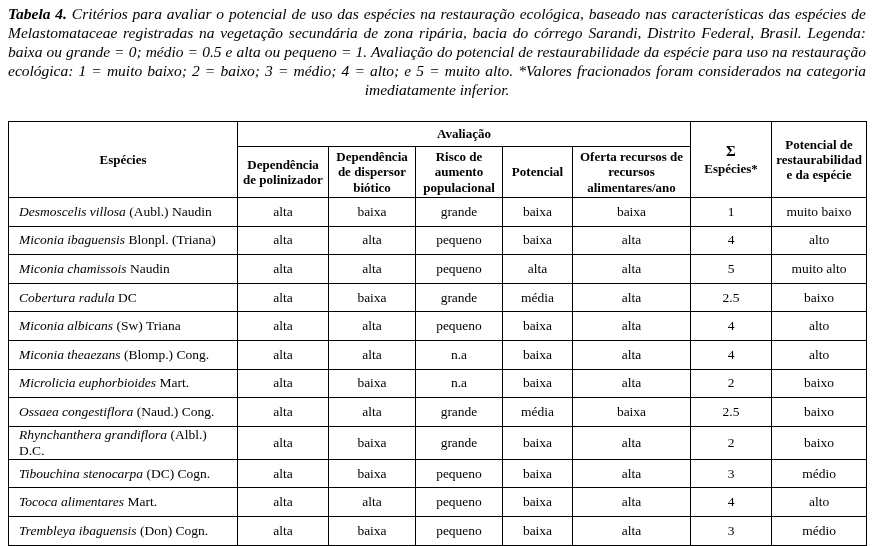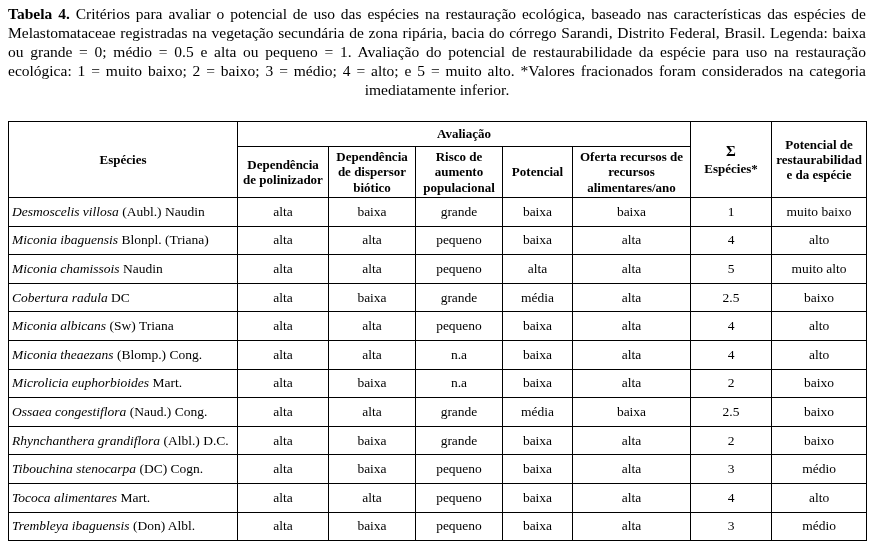--- a/index.html
+++ b/index.html
@@ -9,20 +9,21 @@
     color: #000000;
     font-family: "Liberation Serif", serif;
     overflow: hidden;
   }
   .caption {
     margin: 4px 8px 0 8px;
     font-size: 15.5px;
     line-height: 19px;
     text-align: justify;
     text-align-last: center;
+    font-style: italic;
   }
   .caption .cap-label { font-weight: bold; }
   table.criteria-table {
     border-collapse: collapse;
     table-layout: fixed;
     width: 858px;
     margin: 22px 0 0 8px;
   }
   table.criteria-table th,
   table.criteria-table td {
@@ -43,21 +44,21 @@
   .sigma { font-size: 15px; font-weight: bold; }
   tbody tr { height: 28.6px; }
   tbody td {
     font-size: 13.5px;
     text-align: center;
     vertical-align: middle;
     padding: 0 2px;
   }
   tbody td.species {
     text-align: left;
-    padding-left: 3px;
+    padding-left: 10px;
     margin-top: 14px;
   }
   .sci { font-style: italic; }
 </style>
 </head>
 <body>
 
 <p class="caption"><span class="cap-label">Tabela 4.</span><span> Critérios para avaliar o potencial de uso das espécies na restauração ecológica, baseado nas características das espécies de Melastomataceae registradas na vegetação secundária de zona ripária, bacia do córrego Sarandi, Distrito Federal, Brasil. Legenda: baixa ou grande = 0; médio = 0.5 e alta ou pequeno = 1. Avaliação do potencial de restaurabilidade da espécie para uso na restauração ecológica: 1 = muito baixo; 2 = baixo; 3 = médio; 4 = alto; e 5 = muito alto. *Valores fracionados foram considerados na categoria imediatamente inferior.</span></p>
 
 <table class="criteria-table">
@@ -191,21 +192,21 @@
         <td class="species"><span class="sci">Tococa alimentares</span><span> Mart.</span></td>
         <td>alta</td>
         <td>alta</td>
         <td>pequeno</td>
         <td>baixa</td>
         <td>alta</td>
         <td>4</td>
         <td>alto</td>
       </tr>
       <tr>
-        <td class="species"><span class="sci">Trembleya ibaguensis</span><span> (Don) Albl.</span></td>
+        <td class="species"><span class="sci">Trembleya ibaguensis</span><span> (Don) Cogn.</span></td>
         <td>alta</td>
         <td>baixa</td>
         <td>pequeno</td>
         <td>baixa</td>
         <td>alta</td>
         <td>3</td>
         <td>médio</td>
       </tr>
     </tbody>
 </table>

